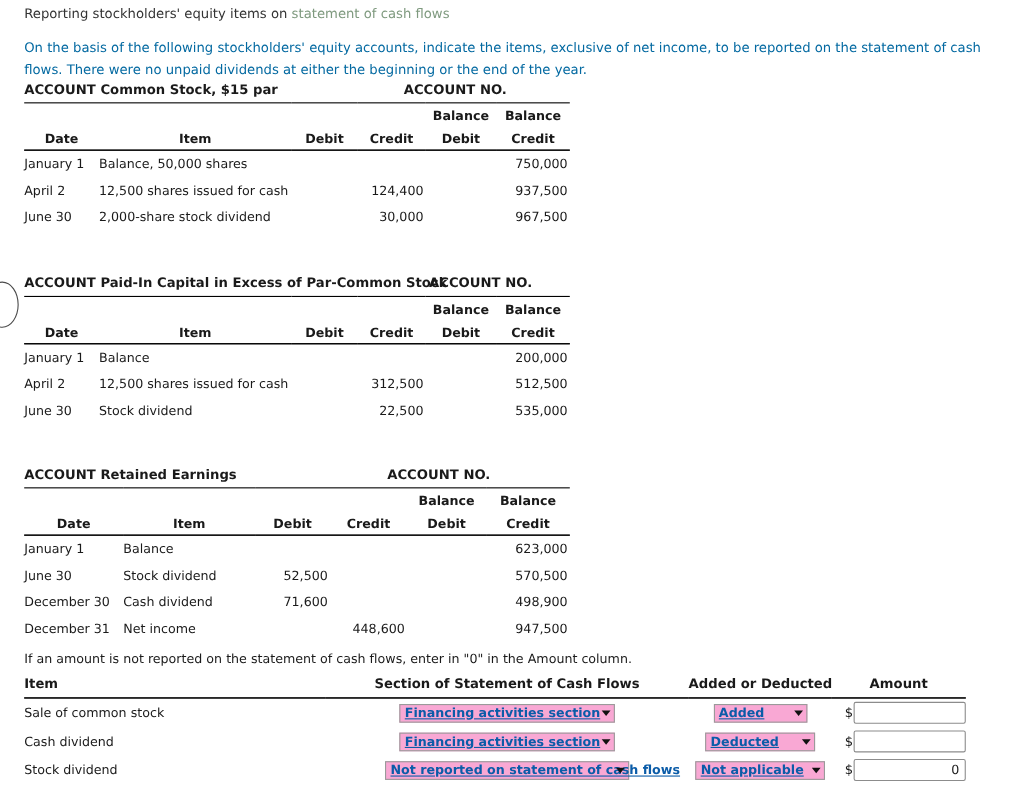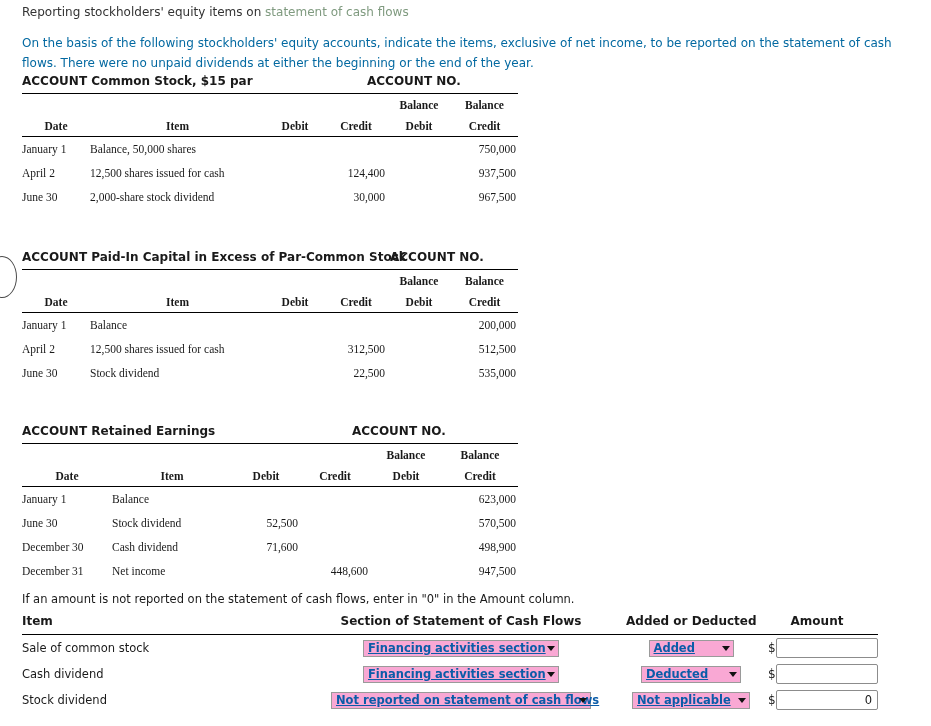--- a/index.html
+++ b/index.html
@@ -51,21 +51,20 @@
   .ledger-head .acct-name { }
   .ledger-head .acct-no {
     position: absolute;
     font-weight: bold;
     font-style: normal;
   }
   table.ledger-tbl {
     border-collapse: collapse;
     font-size: 11.5px;
     table-layout: fixed;
-    font-family: Liberation Serif, serif;
   }
   table.ledger-tbl th {
     font-weight: bold;
     font-size: 11.5px;
     padding: 0;
     vertical-align: bottom;
     line-height: 19px;
     border-top: 1.5px solid #000;
     border-bottom: 1.5px solid #000;
   }
@@ -432,20 +431,20 @@
           <td class="amount-cell"><span class="dollar">$</span><input type="text" class="amount-box" placeholder="" style=""></td>
         </tr>
         <tr>
           <td>Cash dividend</td>
           <td class="sel-cell"><span class="fake-select" style="width: 196px;"><span>Financing activities section</span><span class="arrow"></span></span></td>
           <td class="sel-cell"><span class="fake-select" style="width: 100px;"><span>Deducted</span><span class="arrow"></span></span></td>
           <td class="amount-cell"><span class="dollar">$</span><input type="text" class="amount-box" placeholder="" style=""></td>
         </tr>
         <tr>
           <td>Stock dividend</td>
-          <td class="sel-cell"><span class="fake-select" style="width: 260px;"><span>Not reported on statement of cash flows</span><span class="arrow"></span></span></td>
+          <td class="sel-cell"><span class="fake-select" style="width: 222px;"><span>Not reported on statement of cash flows</span><span class="arrow"></span></span></td>
           <td class="sel-cell"><span class="fake-select" style="width: 118px;"><span>Not applicable</span><span class="arrow"></span></span></td>
           <td class="amount-cell"><span class="dollar">$</span><input type="text" class="amount-box" placeholder="" value="0" style=""></td>
         </tr>
       </tbody>
   </table>
 
 </div>
 
 </body></html>

